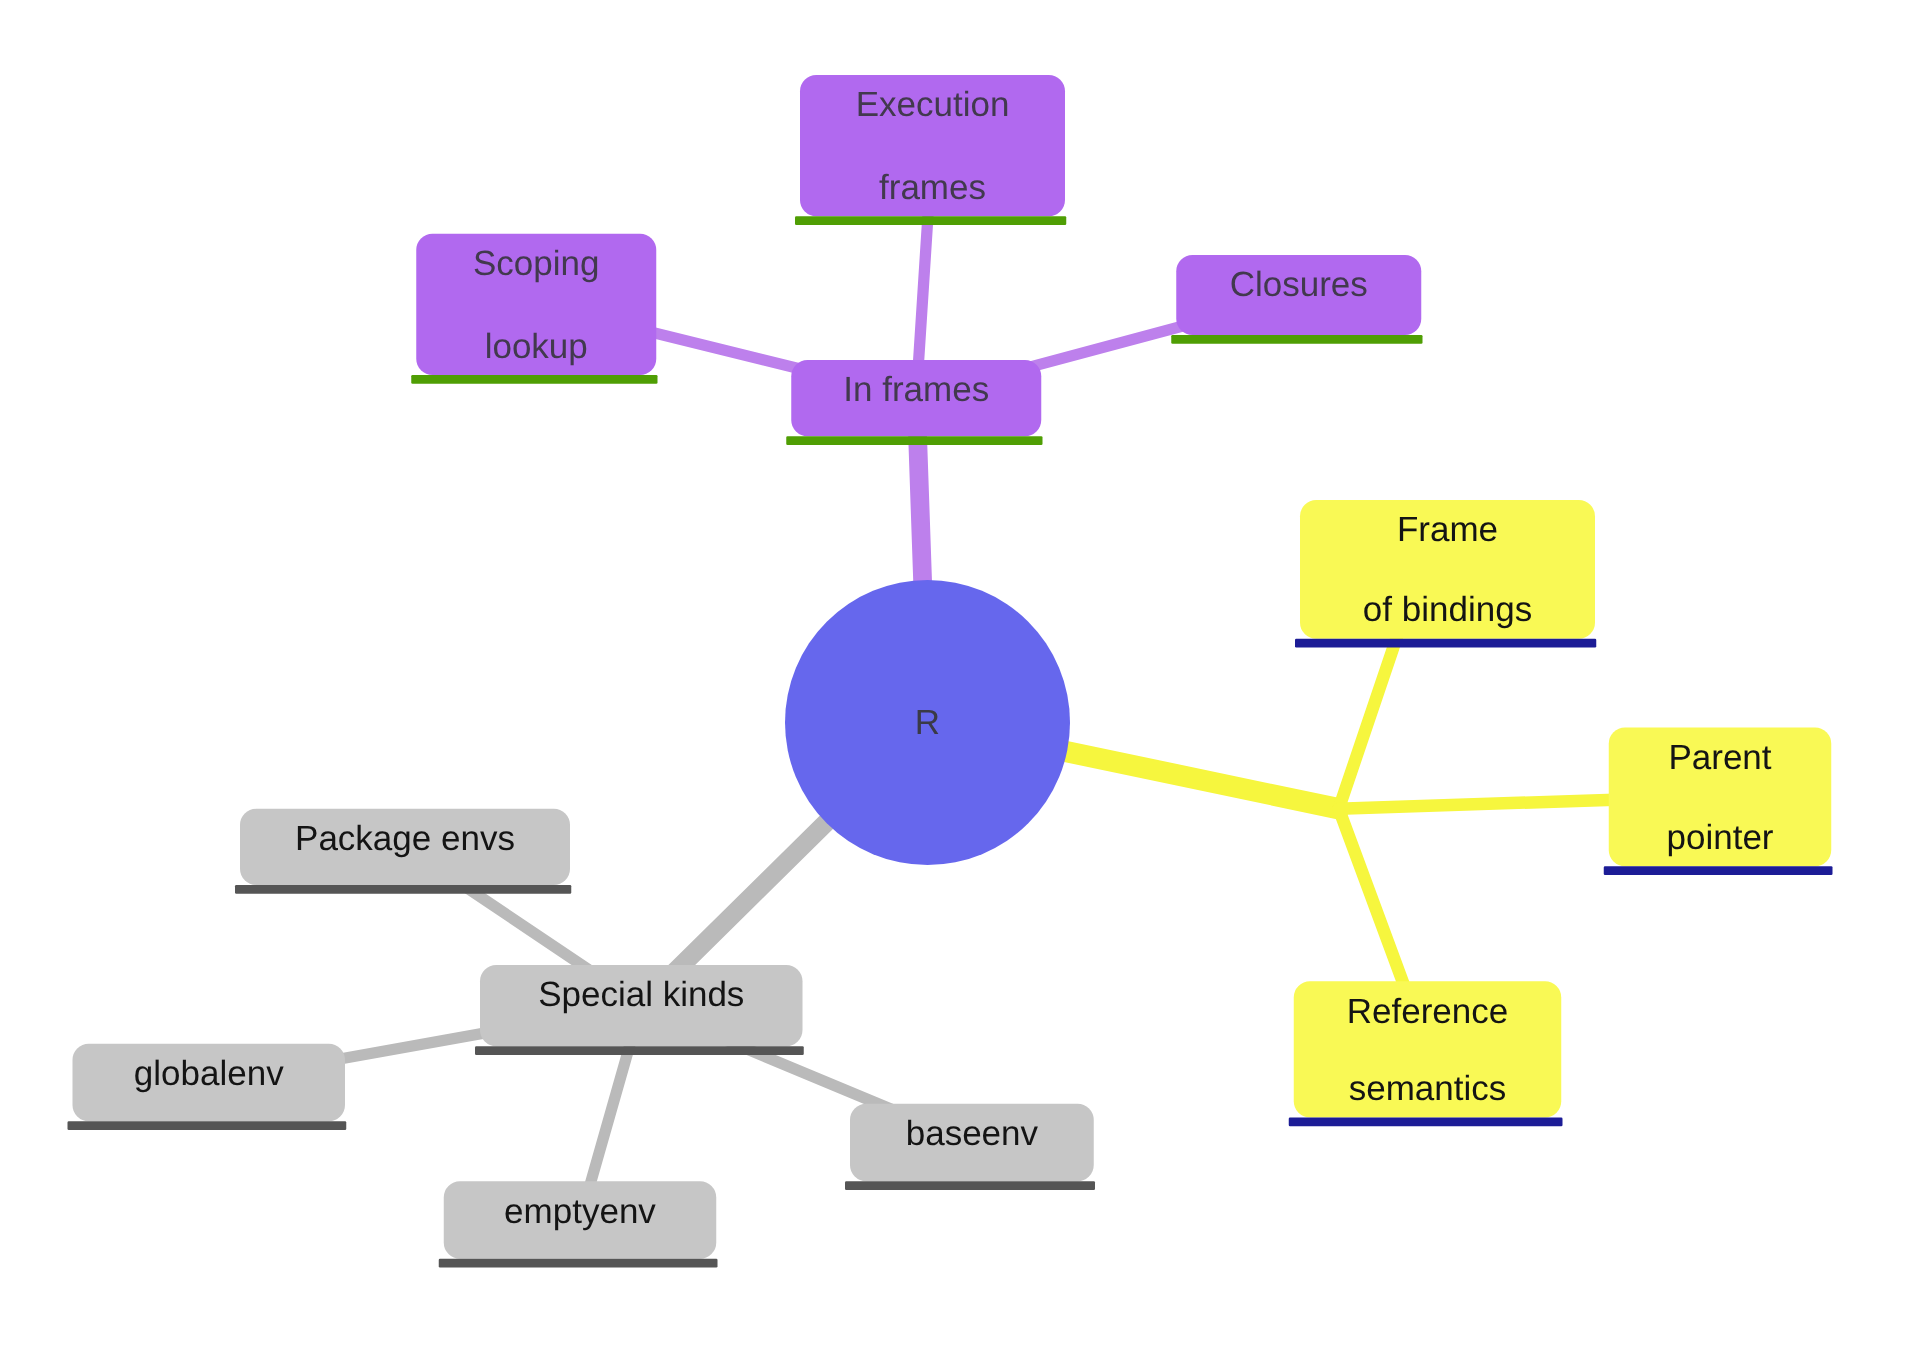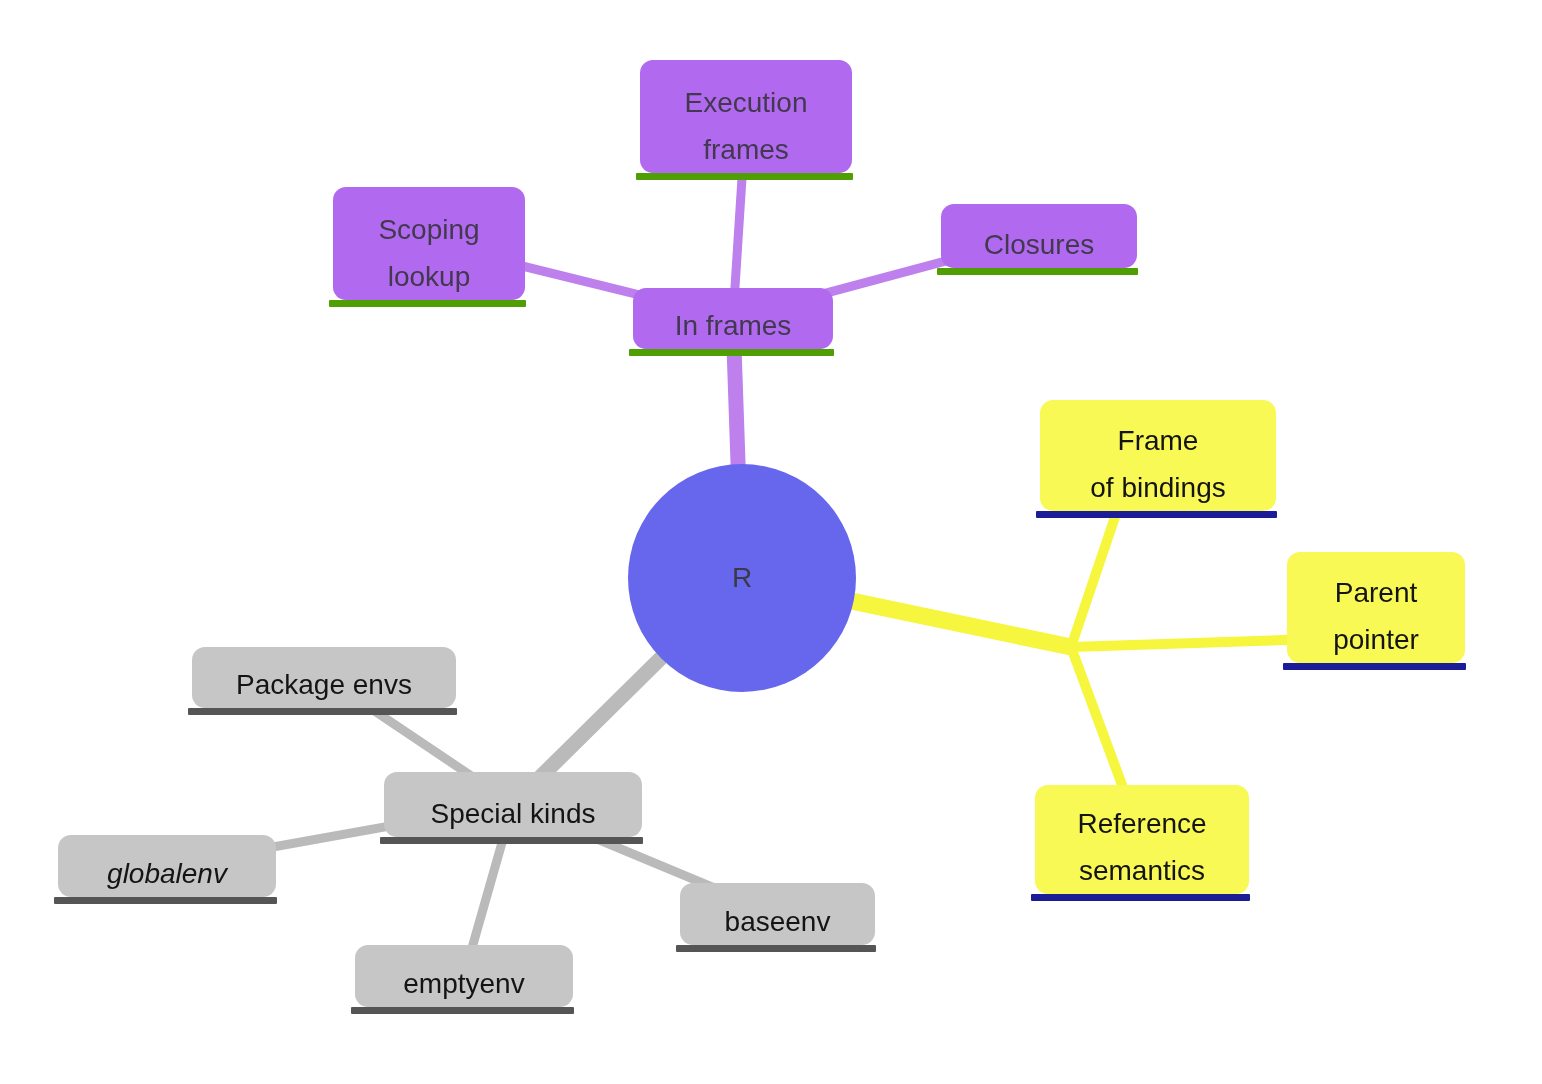--- a/index.html
+++ b/index.html
@@ -32,21 +32,21 @@
   .wire { fill: none; stroke-linecap: round; }
   .wire.purple { stroke: var(--purple-line); }
   .wire.yellow { stroke: var(--yellow-line); }
   .wire.gray   { stroke: var(--gray-line); }
 
   .node {
     position: absolute;
     border-radius: 13px;
     display: flex;
     flex-direction: column;
-    justify-content: flex-end;
+    justify-content: space-between;
     align-items: center;
     text-align: center;
     font-size: 28px;
     line-height: 47px;
     cursor: default;
   }
   .node.purple { background: var(--purple-box); color: var(--purple-text); }
   .node.yellow { background: var(--yellow-box); color: var(--dark-text); }
   .node.gray   { background: var(--gray-box);   color: var(--dark-text); }
 
@@ -127,21 +127,21 @@
     <div class="underbar green"></div>
   </div>
 
   <div class="node yellow" style="left:1040px; top:400px; width:236px; height:111px;">
     <span>Frame</span>
     <span>of bindings</span>
     <div class="underbar navy"></div>
   </div>
 
 
-  <div class="node yellow" style="left:1287px; top:552px; width:178px; height:111px;">
+  <div class="node yellow" style="left:1287px; top:582px; width:178px; height:111px;">
     <span>Parent</span>
     <span>pointer</span>
     <div class="underbar navy"></div>
   </div>
 
   <div class="node yellow" style="left:1035px; top:785px; width:214px; height:109px;">
     <span>Reference</span>
     <span>semantics</span>
     <div class="underbar navy"></div>
   </div>
@@ -149,21 +149,21 @@
   <div class="node gray" style="left:192px; top:647px; width:264px; height:61px;">
     <span>Package envs</span>
     <div class="underbar dgray"></div>
   </div>
 
   <div class="node gray" style="left:384px; top:772px; width:258px; height:65px;">
     <span>Special kinds</span>
     <div class="underbar dgray"></div>
   </div>
 
-  <div class="node gray" style="left:58px; top:835px; width:218px; height:62px;font-style:italic;">
+  <div class="node gray" style="left:58px; top:835px; width:218px; height:62px;">
     <span>globalenv</span>
     <div class="underbar dgray"></div>
   </div>
 
   <div class="node gray" style="left:355px; top:945px; width:218px; height:62px;">
     <span>emptyenv</span>
     <div class="underbar dgray"></div>
   </div>
 
   <div class="node gray" style="left:680px; top:883px; width:195px; height:62px;">

